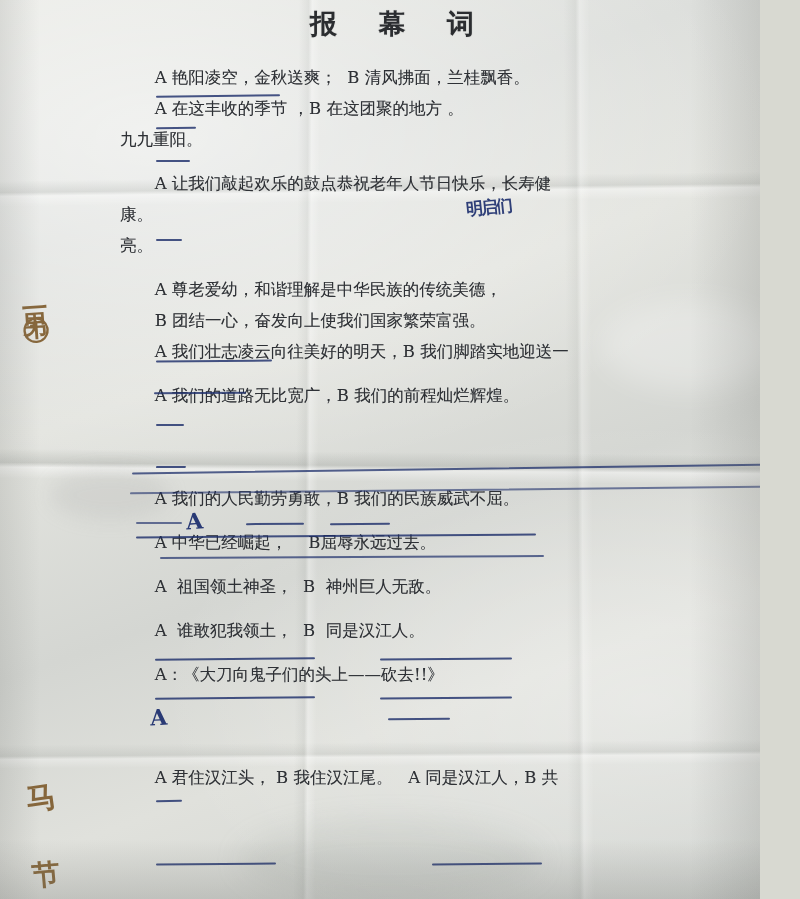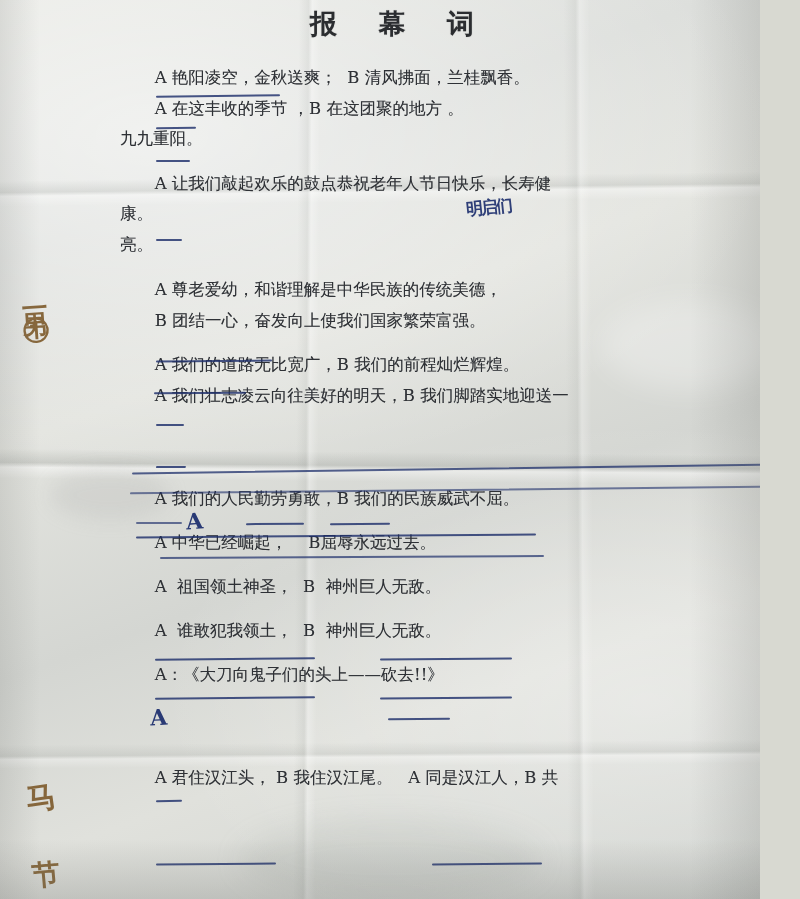--- a/index.html
+++ b/index.html
@@ -91,21 +91,21 @@
     font-size: 16.5px;
     line-height: 31px;
     color: #2e3136;
     text-shadow: 0 0 0.6px rgba(50,50,50,0.35);
   }
   .p {
     margin: 0 0 0 0;
     text-indent: 2.1em;
     white-space: pre-wrap;
   }
-  .p.noindent { text-indent: 0; font-family: Liberation Mono, monospace; }
+  .p.noindent { text-indent: 0; }
   .p.gap { margin-top: 13px; }
   .p.gap-xl { margin-top: 72px; }
 
   
   .pen-line {
     position: absolute;
     background: #1e2f6b;
     opacity: 0.82;
     border-radius: 2px;
     pointer-events: none;
@@ -169,26 +169,26 @@
 
   <div class="body-text">
     <p class="p">A 艳阳凌空，金秋送爽；  B 清风拂面，兰桂飘香。</p>
     <p class="p">A 在这丰收的季节 ，B 在这团聚的地方 。</p>
     <p class="p noindent">九九重阳。</p>
     <p class="p gap">A 让我们敲起欢乐的鼓点恭祝老年人节日快乐，长寿健</p>
     <p class="p noindent">康。</p>
     <p class="p noindent">亮。</p>
     <p class="p gap">A 尊老爱幼，和谐理解是中华民族的传统美德，</p>
     <p class="p">B 团结一心，奋发向上使我们国家繁荣富强。</p>
+    <p class="p">A 我们壮志凌云向往美好的明天，B 我们脚踏实地迎送一</p>
     <p class="p gap">A 我们的道路无比宽广，B 我们的前程灿烂辉煌。</p>
-    <p class="p">A 我们壮志凌云向往美好的明天，B 我们脚踏实地迎送一</p>
     <p class="p gap-xl">A 我们的人民勤劳勇敢，B 我们的民族威武不屈。</p>
     <p class="p gap">A 中华已经崛起，    B屈辱永远过去。</p>
     <p class="p gap">A  祖国领土神圣，  B  神州巨人无敌。</p>
-    <p class="p gap">A  谁敢犯我领土，  B  神州巨人无敌。</p>
+    <p class="p gap">A  谁敢犯我领土，  B  同是汉江人。</p>
     <p class="p gap">A：《大刀向鬼子们的头上——砍去!!》</p>
     <p class="p gap-xl">A 君住汉江头， B 我住汉江尾。   A 同是汉江人，B 共</p>
 
   </div>
 
 
   <div class="pen-line thin" style="left:156px;top:95px;width:124px;transform:rotate(-0.6deg);"></div>
   <div class="pen-line thin" style="left:156px;top:127px;width:40px;transform:rotate(-0.4deg);"></div>
   <div class="pen-line thin" style="left:156px;top:160px;width:34px;transform:rotate(-0.4deg);"></div>
   <div class="pen-line thin" style="left:156px;top:239px;width:26px;transform:rotate(-0.5deg);"></div>

